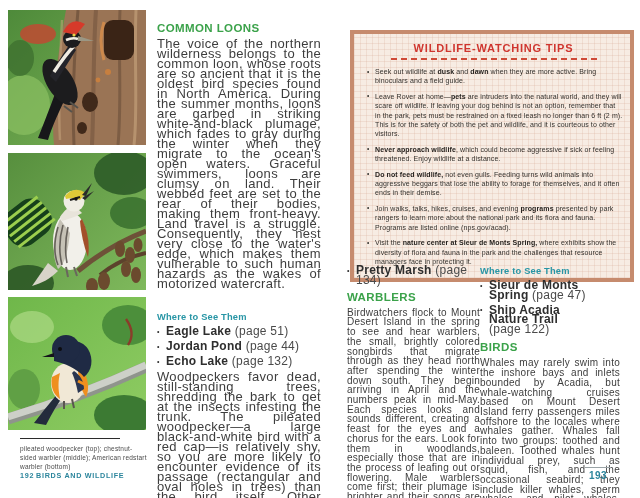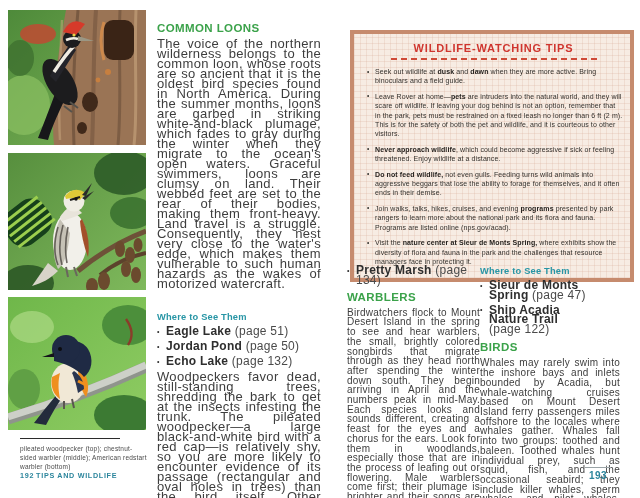--- a/index.html
+++ b/index.html
@@ -181,30 +181,30 @@
       <circle cx="52" cy="52" r="2" fill="#0c0c10"></circle>
       <path d="M56,104 l0,8 M64,102 l2,9" stroke="#5a5650" stroke-width="2" fill="none"></path>
     </svg>
   </div>
 
   <div class="caption-rule"></div>
   <div class="caption">pileated woodpecker (top); chestnut-sided warbler (middle); American redstart warbler (bottom)</div>
 </div>
 
 <div class="footer-left">
-  <span class="pgnum">192</span><span>TIPS AND WILDLIFE</span>
+  <span class="pgnum">192</span><span>BIRDS AND WILDLIFE</span>
 </div>
 
 <div class="text-col">
   <h2 class="sect">COMMON LOONS</h2>
   <p class="body">The voice of the northern wilderness belongs to the common loon, whose roots are so ancient that it is the oldest bird species found in North America. During the summer months, loons are garbed in striking white-and-black plumage, which fades to gray during the winter when they migrate to the ocean's open waters. Graceful swimmers, loons are clumsy on land. Their webbed feet are set to the rear of their bodies, making them front-heavy. Land travel is a struggle. Consequently, they nest very close to the water's edge, which makes them vulnerable to such human hazards as the wakes of motorized watercraft.</p>
   <h3 class="where">Where to See Them</h3>
   <ul class="places" id="list-loons">
       <li><strong>Eagle Lake </strong><span class="pg">(page 51)</span></li>
-      <li><strong>Jordan Pond </strong><span class="pg">(page 50)</span></li>
+      <li><strong>Jordan Pond </strong><span class="pg">(page 44)</span></li>
       <li><strong>Echo Lake </strong><span class="pg">(page 132)</span></li>
     </ul>
   <p class="body">Woodpeckers favor dead, still-standing trees, shredding the bark to get at the insects infesting the trunk. The pileated woodpecker—a large black-and-white bird with a red cap—is relatively shy, so you are more likely to encounter evidence of its passage (rectangular and oval holes in trees) than the bird itself. Other common species you might observe are the hairy and the downy woodpecker.</p>
   <h3 class="where">Where to See Them</h3>
   <ul class="places narrow" id="list-woodpeckers">
       <li><strong>Sieur de Monts Spring </strong><span class="pg">(page 47)</span></li>
     </ul>
 </div>
 
 <div class="right-page">

